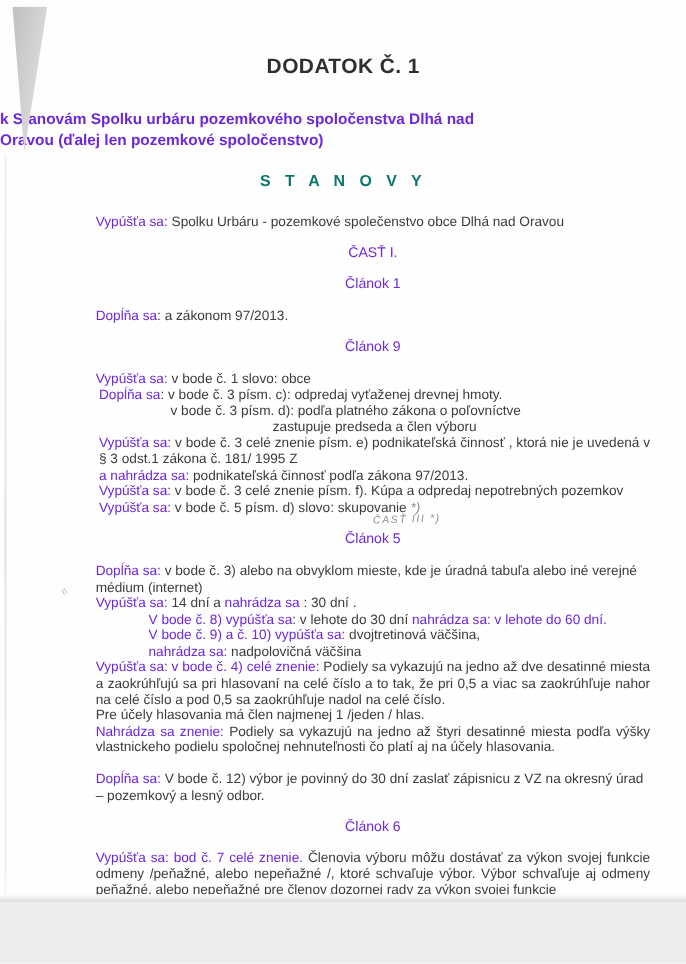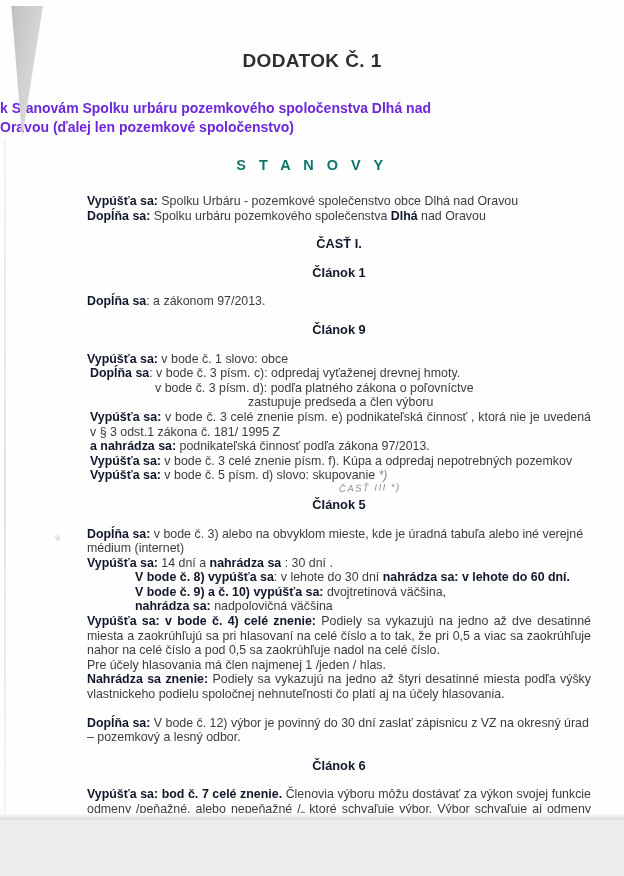--- a/index.html
+++ b/index.html
@@ -36,21 +36,21 @@
   }
   .stanovy {
     margin-top:21px; text-align:center;
     font-size:14.5px; font-weight:bold; letter-spacing:4.5px; color:#0f766e;
   }
   .doc-body {
     margin:21px 33px 0 87px;
     font-size:12.4px; line-height:14.6px;
   }
   .para { min-height:14.6px; }
-  .b { font-weight:bold; color:#0f172a; }
+  .b { font-weight:normal; color:#6d28d9; }
   .heading {
     text-align:center; font-weight:bold; font-size:12.8px;
     margin:14px 0; color:#2d2d2d;
   }
   .heading.nomt { margin-top:2px; }
   .mt { margin-top:14px; }
   .sp1 { padding-left:3px; }
   .ind1 { padding-left:48px; }
   .ind2 { padding-left:68px; }
   .ind3 { padding-left:161px; }
@@ -96,21 +96,20 @@
 
   <div class="subtitle-wrap">
     <div class="subtitle-line">k Stanovám  Spolku urbáru  pozemkového spoločenstva Dlhá nad</div>
     <div class="subtitle-line">Oravou (ďalej len pozemkové spoločenstvo)</div>
   </div>
 
   <div class="stanovy">S T A N O V Y</div>
 
   <div class="doc-body">
       <div class="para"><span class="b ">Vypúšťa sa:</span><span class=""> Spolku Urbáru  - pozemkové společenstvo obce Dlhá nad Oravou</span></div>
-      <div class="para"><span class="b ">Dopĺňa sa:</span><span class=""> Spolku urbáru pozemkového společenstva </span><span class="b ">Dlhá</span><span class=""> nad Oravou</span></div>
       <div class="heading"><span class="b ">ČASŤ I.</span></div>
       <div class="heading"><span class="b ">Článok 1</span></div>
       <div class="para"><span class="b ">Dopĺňa sa</span><span class="">: a zákonom 97/2013.</span></div>
       <div class="heading"><span class="b ">Článok 9</span></div>
       <div class="para"><span class="b ">Vypúšťa sa:</span><span class=""> v bode č. 1 slovo: obce</span></div>
       <div class="para sp1"><span class="b ">Dopĺňa sa</span><span class="">: v bode č. 3 písm. c): odpredaj vyťaženej drevnej hmoty.</span></div>
       <div class="para ind2"><span class="">v bode č. 3 písm. d): podľa platného zákona o poľovníctve</span></div>
       <div class="para ind3"><span class="">zastupuje predseda a člen výboru</span></div>
       <div class="para justify sp1"><span class="b ">Vypúšťa  sa:</span><span class=""> v bode č. 3 celé znenie písm. e) podnikateľská činnosť , ktorá nie je uvedená v § 3 odst.1  zákona č. 181/ 1995 Z</span></div>
       <div class="para sp1"><span class="b ">a nahrádza sa:</span><span class=""> podnikateľská činnosť podľa zákona 97/2013.</span></div>

